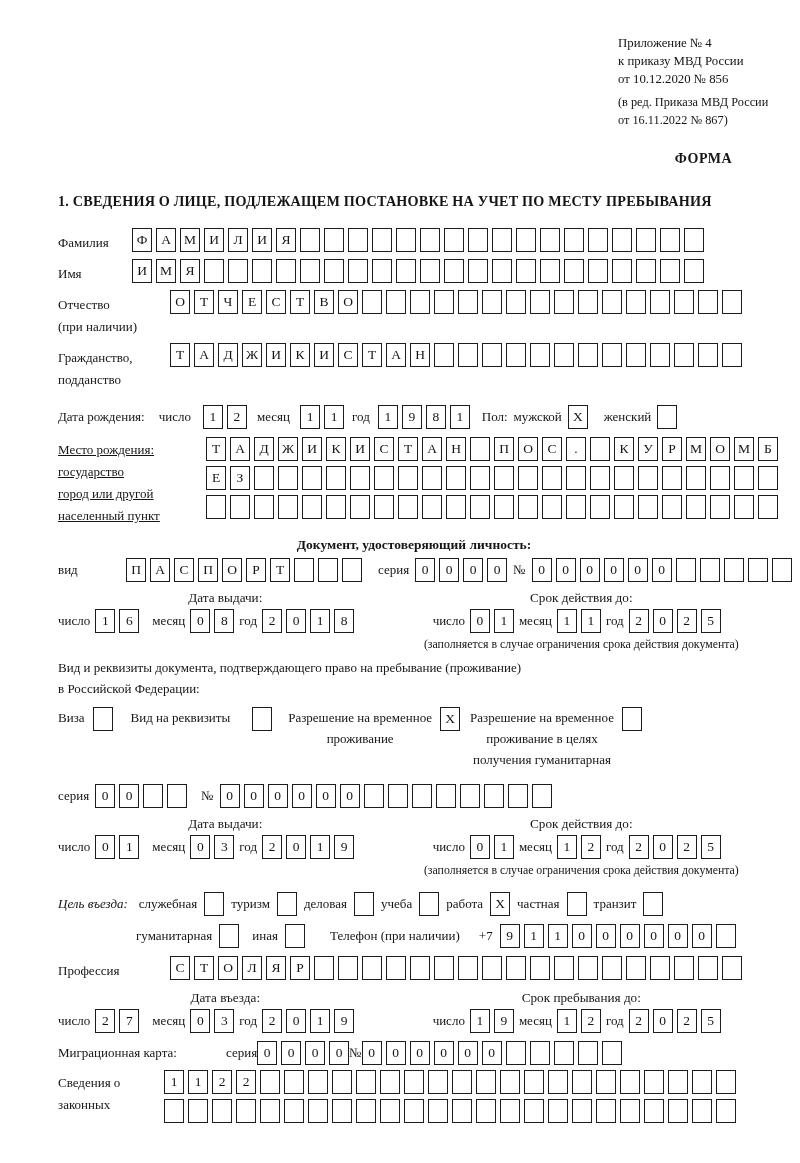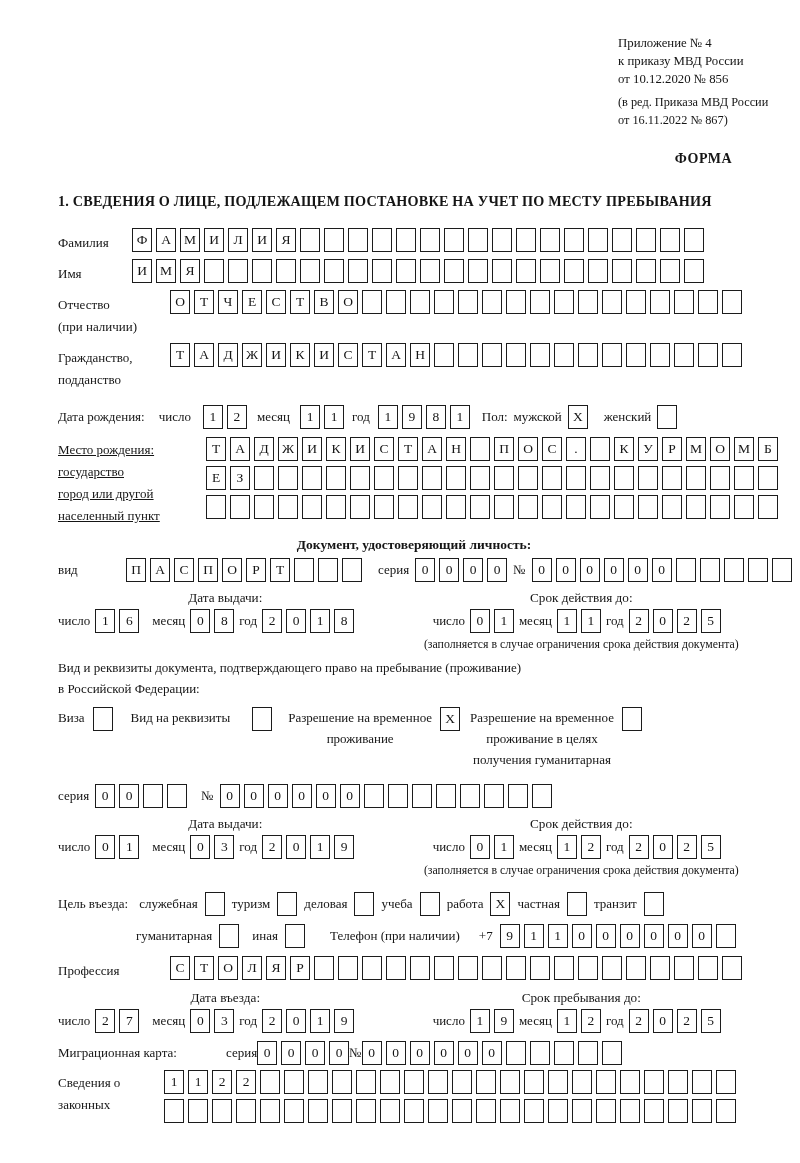--- a/index.html
+++ b/index.html
@@ -507,21 +507,21 @@
             <span class="cell">0</span>
             <span class="cell">2</span>
             <span class="cell">5</span>
           </span>
       </div>
       <div class="note">(заполняется в случае ограничения срока действия документа)</div>
     </div>
   </div>
 
   <div class="inline-opts mt10">
-    <span style="margin-right:4px;">Цель въезда:</span>
+    <span style="margin-right:4px;font-style:italic;">Цель въезда:</span>
     <span>служебная</span>
     <span class="cells">
         <span class="cell"></span>
       </span>
     <span>туризм</span>
     <span class="cells">
         <span class="cell"></span>
       </span>
     <span>деловая</span>
     <span class="cells">

